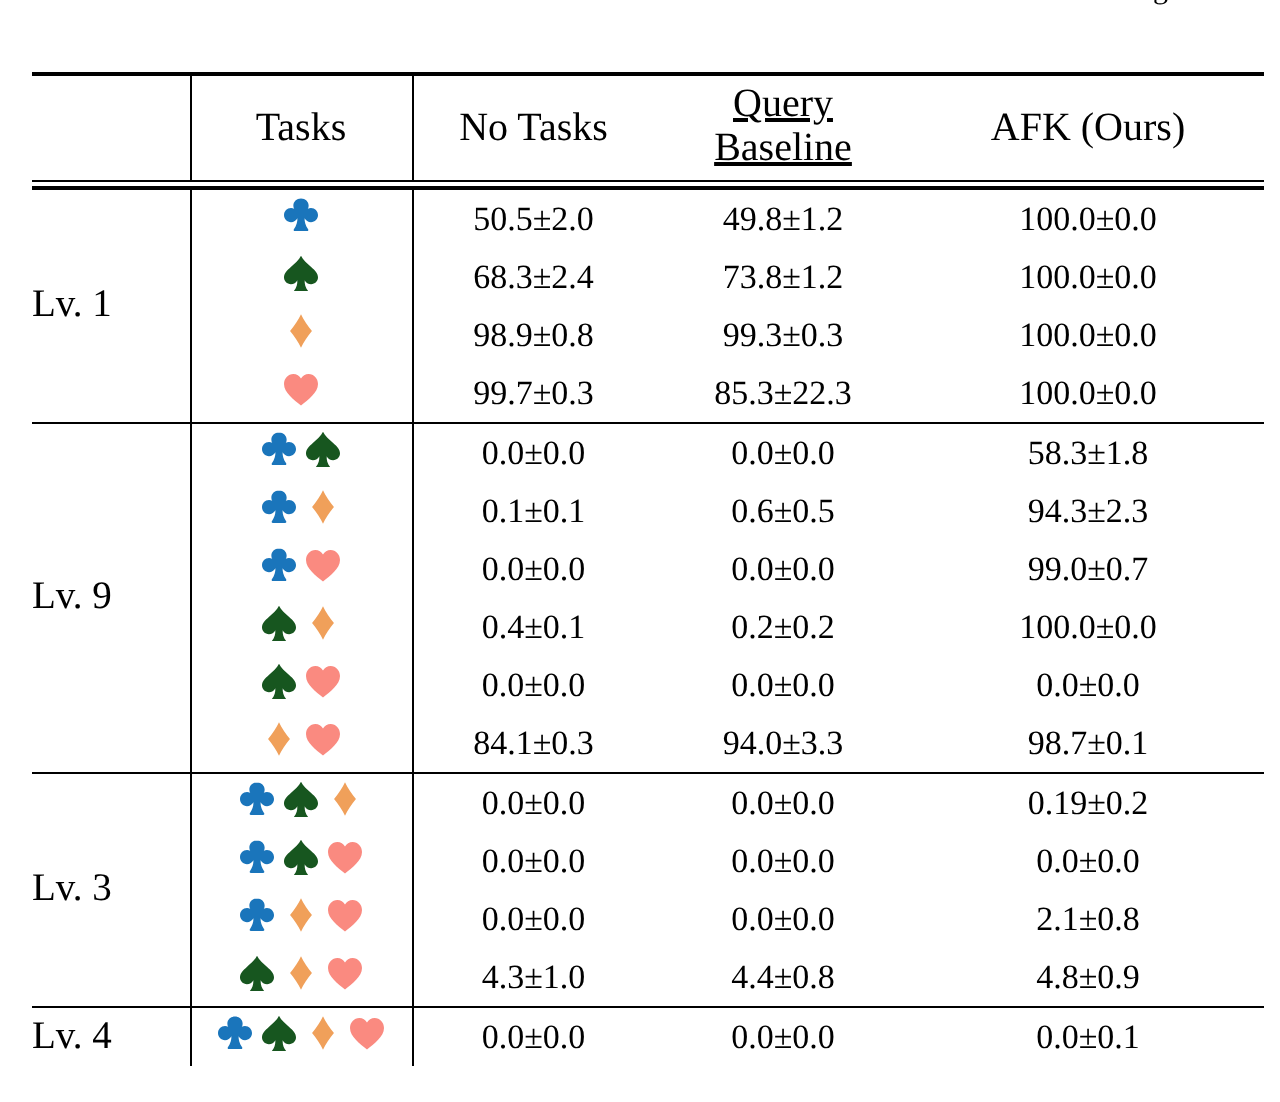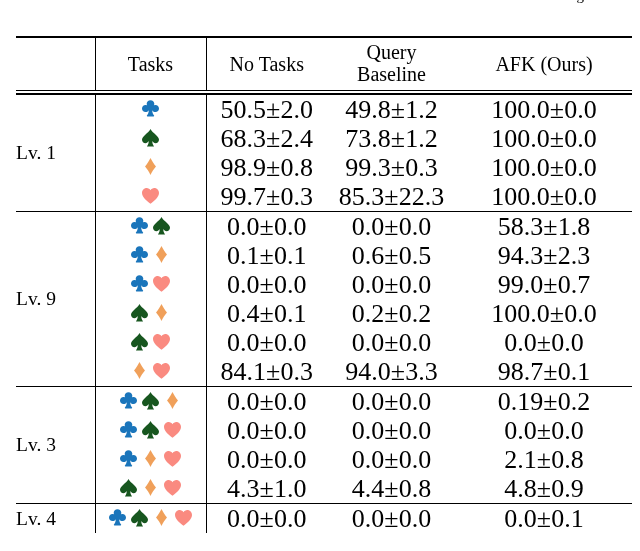--- a/index.html
+++ b/index.html
@@ -73,20 +73,21 @@
     text-align: center;
   }
 
   
   thead td, thead th {
     height: 52px;
     font-size: 20px;
   }
   .hdr-2line {
     line-height: 1.08;
+    text-decoration: underline;
   }
 
   
   .vsep-left  { border-left: 1.2px solid #000; }
 
   td.lv-cell {
     font-size: 19.5px;
     text-align: left;
     white-space: nowrap;
   }
@@ -94,21 +95,21 @@
   td.task-cell {
     border-left: 1.2px solid #000;
     height: 29px;
     text-align: center;
     white-space: nowrap;
     padding: 0;
   }
 
   td.val-cell {
     height: 29px;
-    font-size: 26px;
+    font-size: 17px;
     white-space: nowrap;
   }
   td.val-first {
     border-left: 1.2px solid #000;
   }
   td.val-bold {
     font-weight: normal;
   }
 
   

